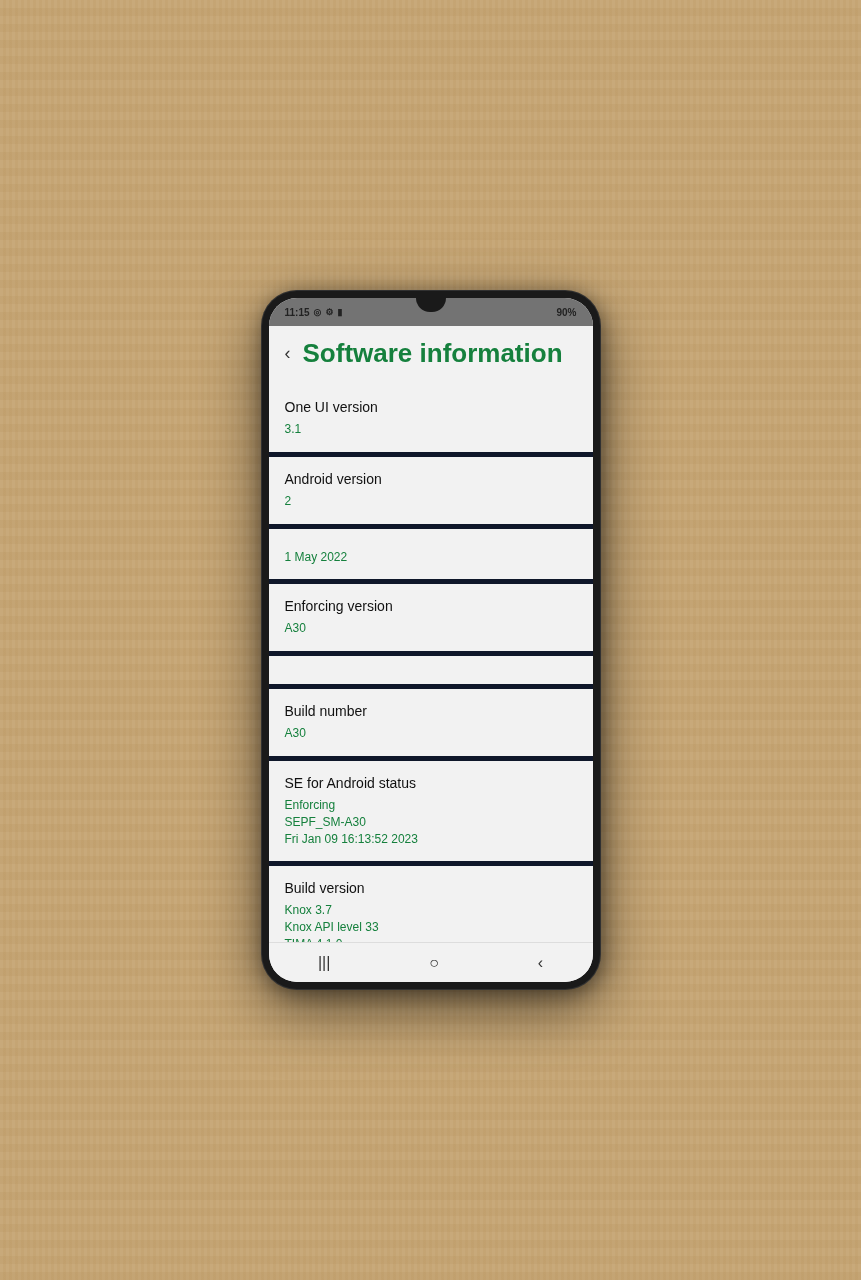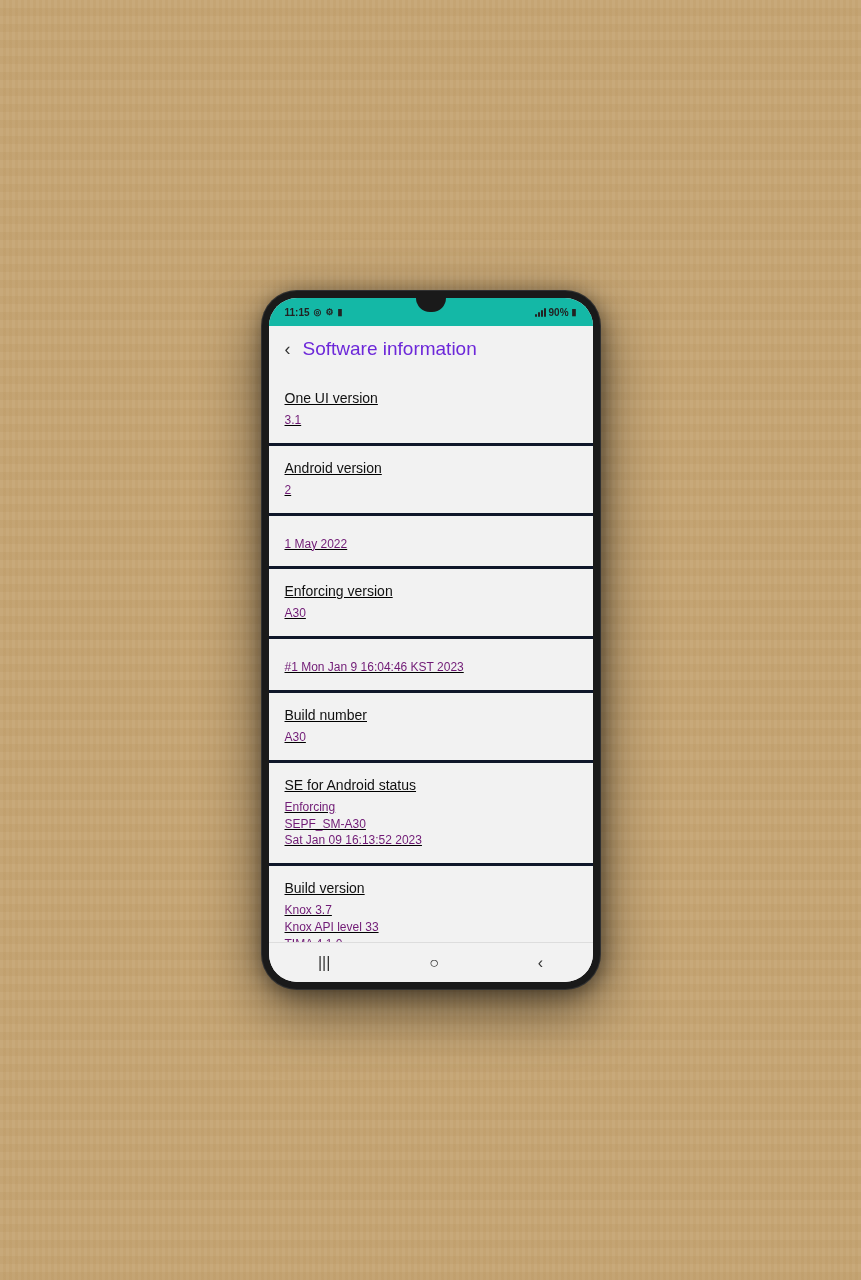--- a/index.html
+++ b/index.html
@@ -63,41 +63,42 @@
       height: 14px;
       background: #1a1a1a;
       border-bottom-left-radius: 14px;
       border-bottom-right-radius: 14px;
       z-index: 10;
     }
 
     
     .status-bar {
       height: 28px;
-      background: #14b8a6;
+      background: #737373;
       display: flex;
       align-items: center;
       justify-content: space-between;
       padding: 0 16px;
       font-size: 10px;
       font-weight: 600;
       color: #222;
       flex-shrink: 0;
     }
 
     .status-left {
       display: flex;
       align-items: center;
       gap: 4px;
     }
 
     .status-right {
       display: flex;
       align-items: flex-start;
-      gap: 3px;
+      gap: 19px;
+      flex-direction: column;
     }
 
     .status-icon {
       font-size: 9px;
     }
 
     
     .screen-content {
       flex: 1;
       background: #f2f2f2;
@@ -118,46 +119,45 @@
     }
 
     .back-arrow {
       font-size: 18px;
       color: #333;
       margin-right: 12px;
       cursor: pointer;
     }
 
     .page-title {
-      font-size: 19px;
-      font-weight: 400;
-      color: #6d28d9;
+      font-size: 26px;
+      font-weight: 700;
+      color: #15803d;
     }
 
     
     .info-list {
       background: #f2f2f2;
     }
 
     .info-item {
       padding: 14px 16px;
-      border-bottom: 3px solid #0f172a;
-      text-decoration: underline;
+      border-bottom: 5px solid #0f172a;
     }
 
     .info-label {
       font-size: 14px;
       font-weight: 500;
       color: #111;
       margin-bottom: 2px;
     }
 
     .info-value {
       font-size: 12px;
-      color: #701a75;
+      color: #15803d;
       line-height: 1.4;
       margin-top: 6px;
     }
 
     
     .nav-bar {
       height: 40px;
       background: #f2f2f2;
       display: flex;
       align-items: center;
@@ -234,33 +234,32 @@
         <div class="info-item">
           <div class="info-value">1 May 2022</div>
         </div>
 
         <div class="info-item">
           <div class="info-label">Enforcing version</div>
           <div class="info-value">A30</div>
         </div>
 
         <div class="info-item">
-          <div class="info-value">#1 Mon Jan 9 16:04:46 KST 2023</div>
         </div>
 
         <div class="info-item">
           <div class="info-label">Build number</div>
           <div class="info-value">A30</div>
         </div>
 
         <div class="info-item">
           <div class="info-label">SE for Android status</div>
           <div class="info-value" style="white-space: pre-line;">Enforcing
 SEPF_SM-A30
-Sat Jan 09 16:13:52 2023</div>
+Fri Jan 09 16:13:52 2023</div>
         </div>
 
         <div class="info-item">
           <div class="info-label">Build version</div>
           <div class="info-value" style="white-space: pre-line;">Knox 3.7
 Knox API level 33
 TIMA 4.1.0</div>
         </div>
 
       </div>

